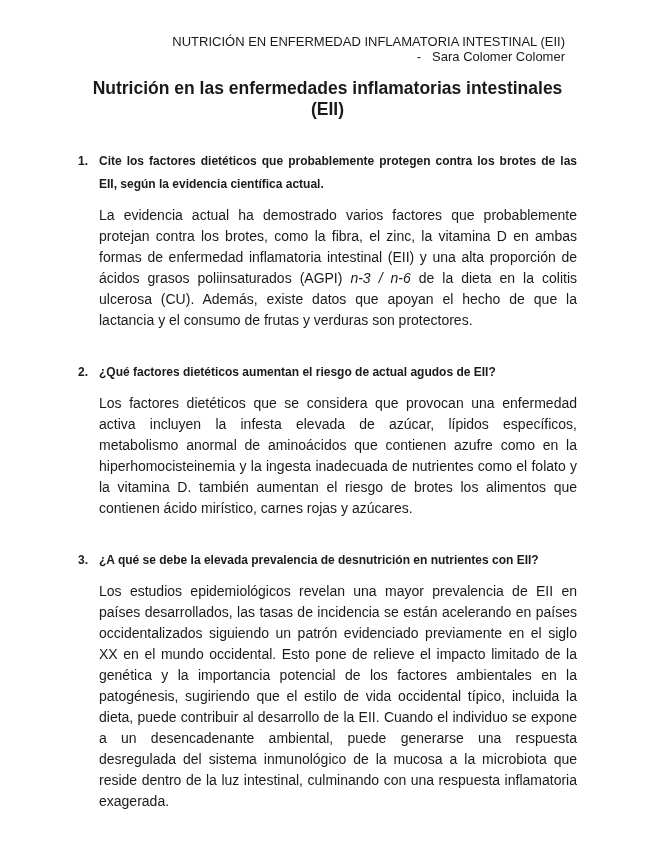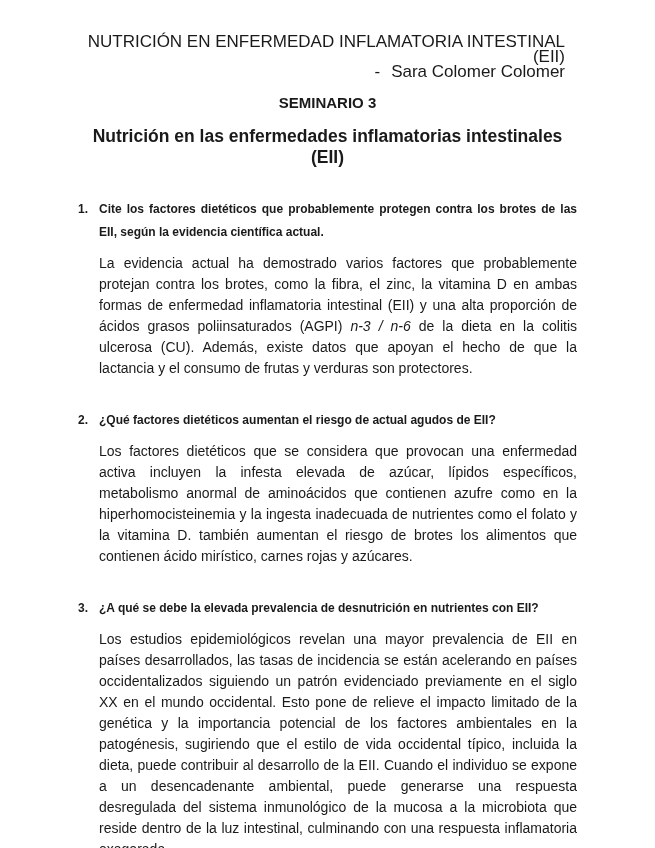--- a/index.html
+++ b/index.html
@@ -13,21 +13,21 @@
     height: 848px;
     box-sizing: border-box;
     background: #ffffff;
     color: #1a1a1a;
     font-family: "Liberation Sans", sans-serif;
     padding: 34px 78px 0 78px;
     overflow: hidden;
   }
   .doc-header {
     text-align: right;
-    font-size: 17px;
+    font-size: 13px;
     line-height: 15px;
     padding-right: 12px;
   }
   .doc-header .dash {
     display: inline-block;
     margin-right: 11px;
   }
   .seminar-title {
     margin: 15px 0 0 0;
     text-align: center;
@@ -74,21 +74,20 @@
 
 <div class="page">
 
   <div class="doc-header">
     <div>NUTRICIÓN EN ENFERMEDAD INFLAMATORIA INTESTINAL (EII)</div>
     <div>
       <span class="dash">-</span><span>Sara Colomer Colomer</span>
     </div>
   </div>
 
-  <div class="seminar-title">SEMINARIO 3</div>
 
   <div class="main-title">Nutrición en las enfermedades inflamatorias intestinales (EII)</div>
 
   <div class="qa-block">
     <div class="q-row">
       <span class="q-num">1.</span>
       <span class="q-text">Cite los factores dietéticos que probablemente protegen contra los brotes de las EII, según la evidencia científica actual.</span>
     </div>
     <p class="answer"><span>La evidencia actual ha demostrado varios factores que probablemente protejan contra los brotes, como la fibra, el zinc, la vitamina D en ambas formas de enfermedad inflamatoria intestinal (EII) y una alta proporción de ácidos grasos poliinsaturados (AGPI) </span><i>n-3 / n-6</i><span> de la dieta en la colitis ulcerosa (CU). Además, existe datos que apoyan el hecho de que la lactancia y el consumo de frutas y verduras son protectores.</span></p>
   </div>

